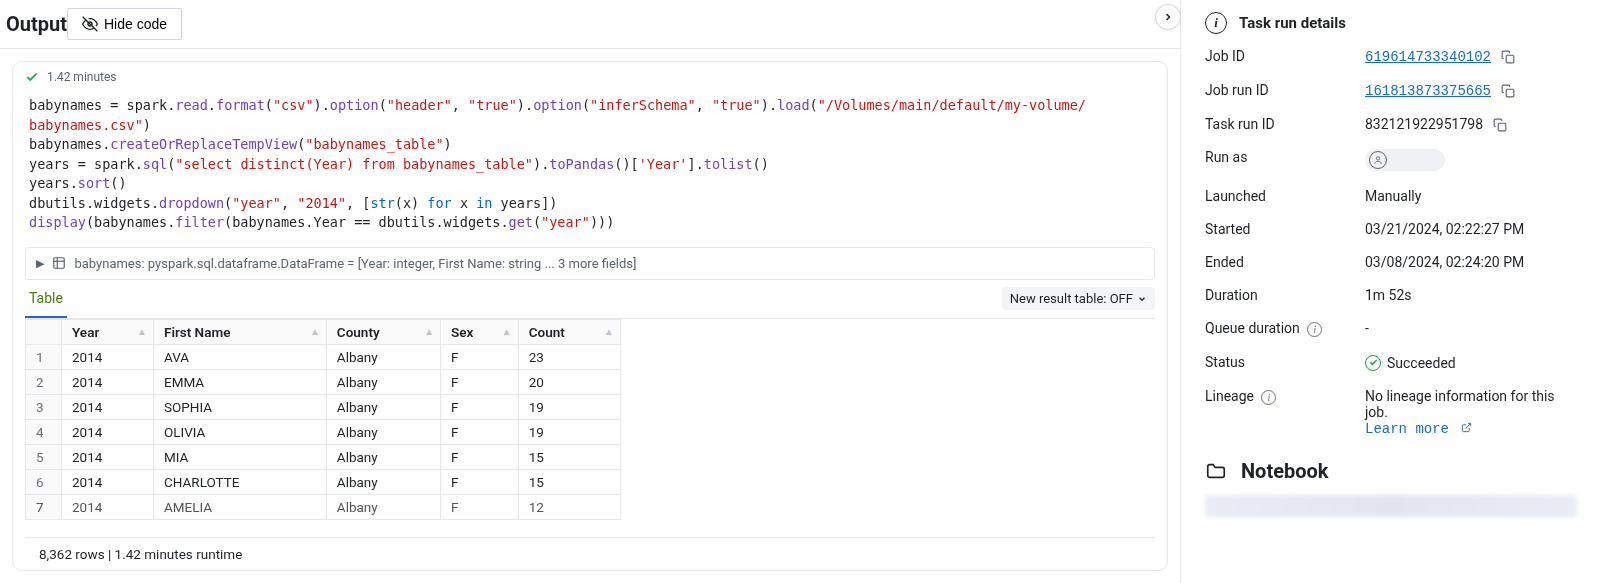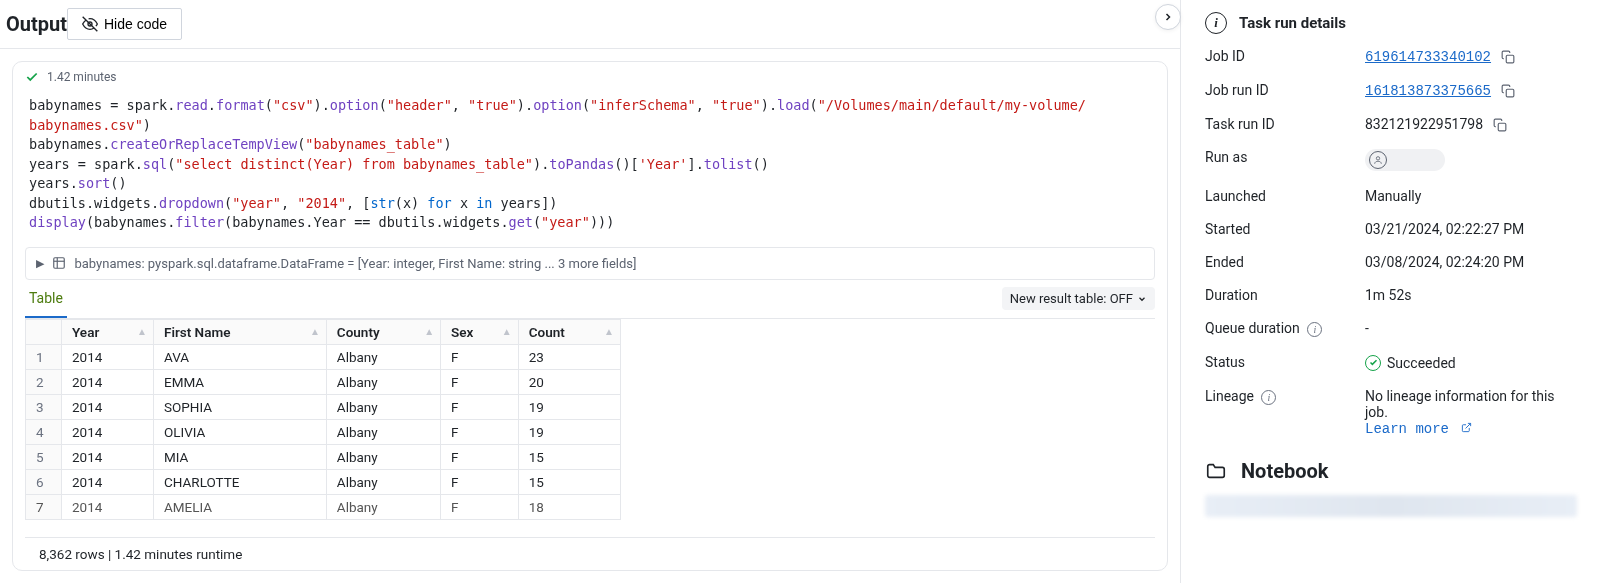--- a/index.html
+++ b/index.html
@@ -174,21 +174,21 @@
                   <td>Albany</td>
                   <td>F</td>
                   <td>15</td>
                 </tr>
                 <tr>
                   <td class="rownum">7</td>
                   <td>2014</td>
                   <td>AMELIA</td>
                   <td>Albany</td>
                   <td>F</td>
-                  <td>18</td>
+                  <td>12</td>
                 </tr>
               </tbody>
           </table>
         </div>
 
         <div class="footer">8,362 rows   |   1.42 minutes runtime</div>
       </div>
     </div>
   </div>
 

